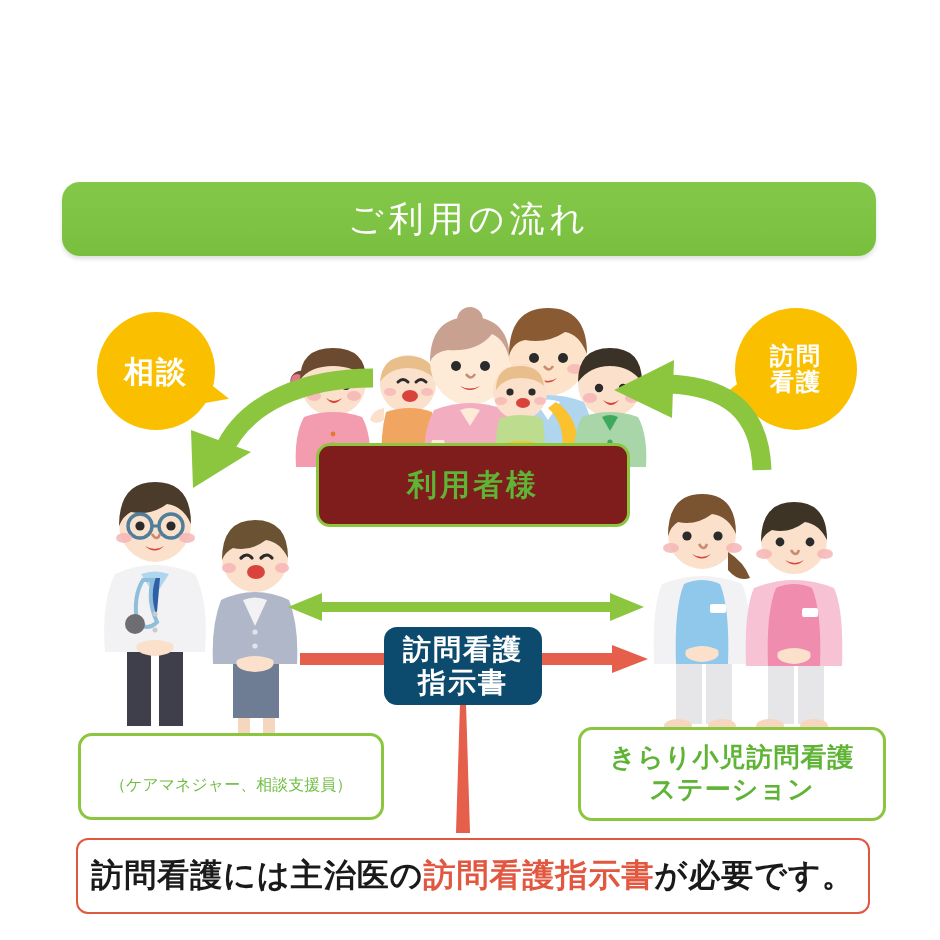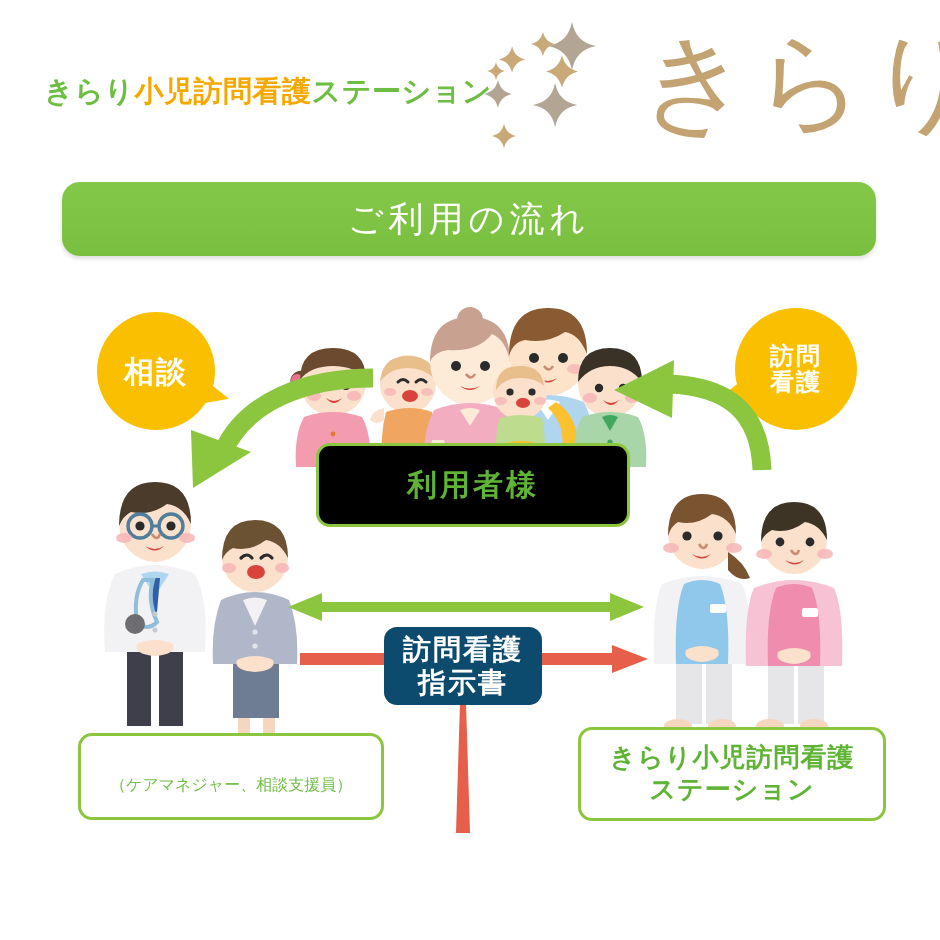--- a/index.html
+++ b/index.html
@@ -64,21 +64,21 @@
   .curve{position:absolute;}
   .curve-left{left:175px;top:360px;width:200px;height:135px;}
   .curve-right{left:610px;top:352px;width:190px;height:120px;}
 
   
   .family{position:absolute;left:280px;top:262px;width:380px;height:205px;}
 
   
   .client-box{
     position:absolute;left:316px;top:443px;width:308px;height:78px;
-    border:3px solid #8CC63F;border-radius:14px;background:#000000;
+    border:3px solid #8CC63F;border-radius:14px;background:#7f1d1d;
     display:flex;align-items:center;justify-content:center;z-index:5;
   }
   .client-box span{color:#5FB335;font-size:30px;font-weight:700;letter-spacing:3px;}
 
   
   .people-left{position:absolute;left:95px;top:462px;width:225px;height:272px;}
   .people-right{position:absolute;left:640px;top:466px;width:228px;height:268px;}
 
   
   .mid-label{
@@ -114,42 +114,20 @@
     display:flex;align-items:center;justify-content:center;z-index:7;
   }
   .banner .txt{font-size:32px;font-weight:700;color:#1a1a1a;letter-spacing:1px;white-space:nowrap;}
   .banner .hl{color:#E1573F;}
 </style>
 </head>
 <body>
 
 <div class="stage">
 
-  <div class="logo-row">
-    <div class="logo-sub">
-      <span class="g">きらり</span><span class="o">小児訪問看護</span><span class="g">ステーション</span>
-    </div>
-
-    <svg class="logo-mark" viewBox="0 0 185 140">
-      <g fill="#B3A594">
-        <path d="M92 4 C95 18 102 25 116 28 C102 31 95 38 92 52 C89 38 82 31 68 28 C82 25 89 18 92 4 Z"></path>
-        <path d="M36 112 C39 126 46 133 60 136 C46 139 39 146 36 160 C33 146 26 139 12 136 C26 133 33 126 36 112 Z" transform="translate(42,-38) scale(0.92)"></path>
-        <path d="M14 66 C16 74 20 78 28 80 C20 82 16 86 14 94 C12 86 8 82 0 80 C8 78 12 74 14 66 Z" transform="translate(4,-4)"></path>
-      </g>
-      <g fill="#C9A978">
-        <path d="M63 14 C65 21 68 24 75 26 C68 28 65 31 63 38 C61 31 58 28 51 26 C58 24 61 21 63 14 Z"></path>
-        <path d="M38 36 C40 44 44 48 52 50 C44 52 40 56 38 64 C36 56 32 52 24 50 C32 48 36 44 38 36 Z" transform="translate(-4,-6) scale(0.95)"></path>
-        <path d="M110 52 C113 63 119 69 130 72 C119 75 113 81 110 92 C107 81 101 75 90 72 C101 69 107 63 110 52 Z" transform="translate(-6,-4) scale(0.8)"></path>
-        <path d="M24 106 C26 113 29 116 36 118 C29 120 26 123 24 130 C22 123 19 120 12 118 C19 116 22 113 24 106 Z"></path>
-        <path d="M16 44 C17 49 20 52 25 53 C20 54 17 57 16 62 C15 57 12 54 7 53 C12 52 15 49 16 44 Z"></path>
-      </g>
-    </svg>
-
-    <div class="logo-word">きらり</div>
-  </div>
 
   <div class="titlebar">
     <span>ご利用の流れ</span>
   </div>
 
   <svg class="family" viewBox="0 0 380 205">
 
     <g>
       <path d="M14 128 q-8 -12 2 -18 q8 -4 12 4" fill="#6B4A2F"></path>
       <circle cx="17" cy="118" r="6" fill="#E8738F"></circle>
@@ -368,14 +346,17 @@
     <div class="org-sub">（ケアマネジャー、相談支援員）</div>
   </div>
 
   <div class="org-box org-right">
     <div class="org-title">
       <div>きらり小児訪問看護</div>
       <div>ステーション</div>
     </div>
   </div>
 
+  <div class="banner">
+    <div class="txt"><span>訪問看護には主治医の</span><span class="hl">訪問看護指示書</span><span>が必要です。</span></div>
+  </div>
 
 </div>
 
 </body></html>

